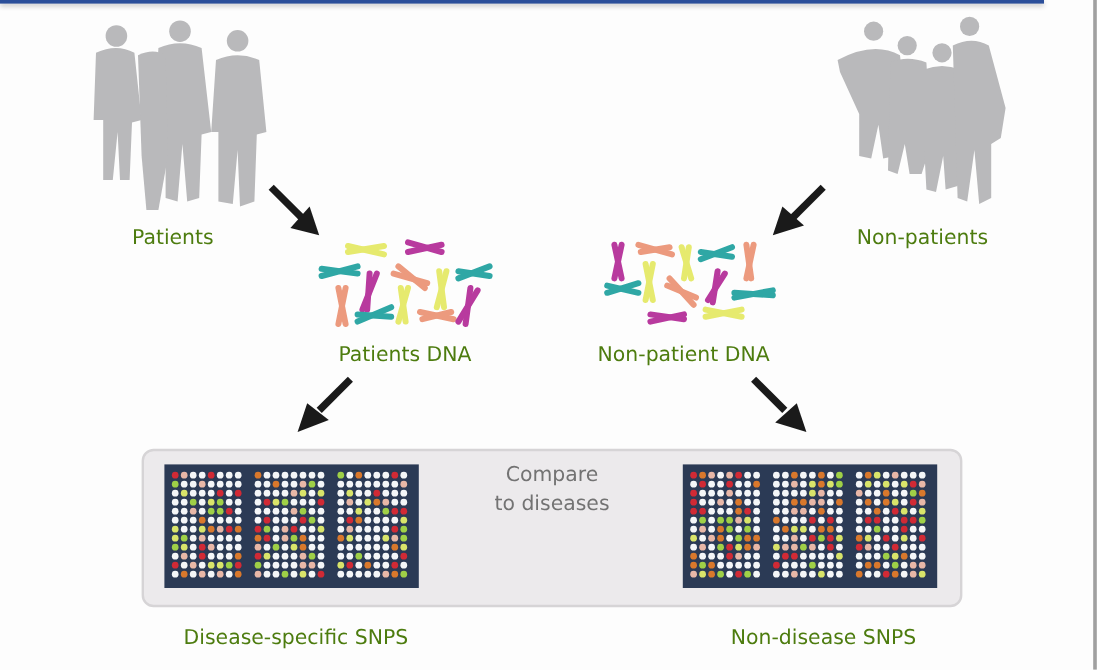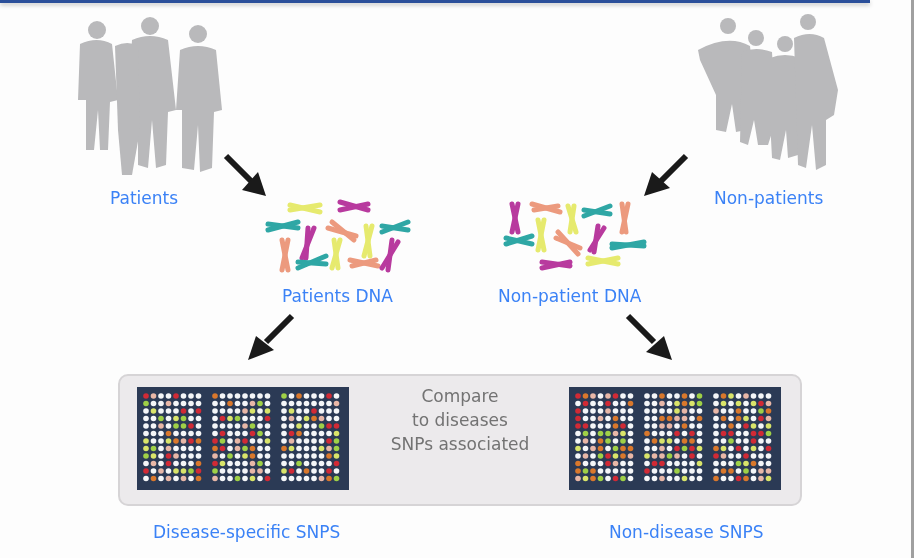--- a/index.html
+++ b/index.html
@@ -1,21 +1,21 @@
 <!DOCTYPE html>
 <html><head>
 <meta charset="utf-8">
 <style>
   html, body { margin:0; padding:0; }
   body { width:914px; height:558px; background:#fdfdfd; position:relative; overflow:hidden;
          font-family:"DejaVu Sans", sans-serif; color:#333; }
   .topbar { position:absolute; left:0; top:0; width:870px; height:3px; background:#2b4f9a;
             box-shadow:0 2px 4px rgba(0,0,0,0.25); }
   .rightbar { position:absolute; right:0; top:0; width:3px; height:558px; background:#a0a0a0; }
-  .label { position:absolute; font-size:17px; color:#3b82f6; white-space:nowrap; }
+  .label { position:absolute; font-size:17px; color:#4d7c0f; white-space:nowrap; }
   svg.abs { position:absolute; left:0; top:0; }
   .panel { position:absolute; left:118px; top:374px; width:680px; height:128px; background:#eceaec;
            border:2px solid #d6d4d6; border-radius:10px; }
   .chip { position:absolute; top:387px; height:103px; background:#2b3a55; }
   .center-text { position:absolute; left:380px; top:384px; width:160px; text-align:center;
                  font-size:17px; line-height:24px; color:#737373; }
 </style>
 </head>
 <body>
 
@@ -707,17 +707,16 @@
       <circle cx="177" cy="91.5" r="2.8" fill="#d9782c"></circle>
       <circle cx="184.5" cy="91.5" r="2.8" fill="#f4f6f8"></circle>
       <circle cx="192" cy="91.5" r="2.8" fill="#e8b7a7"></circle>
       <circle cx="199.5" cy="91.5" r="2.8" fill="#d9e46a"></circle>
     </svg>
 </div>
 
 <div class="center-text">
   <div>Compare</div>
   <div>to diseases</div>
-  <div>SNPs associated</div>
 </div>
 
 <div class="label" style="left:153px; top:522px;text-align:center;">Disease-specific SNPS</div>
 <div class="label" style="left:590px; top:522px;margin-left:19px;">Non-disease SNPS</div>
 
 </body></html>

